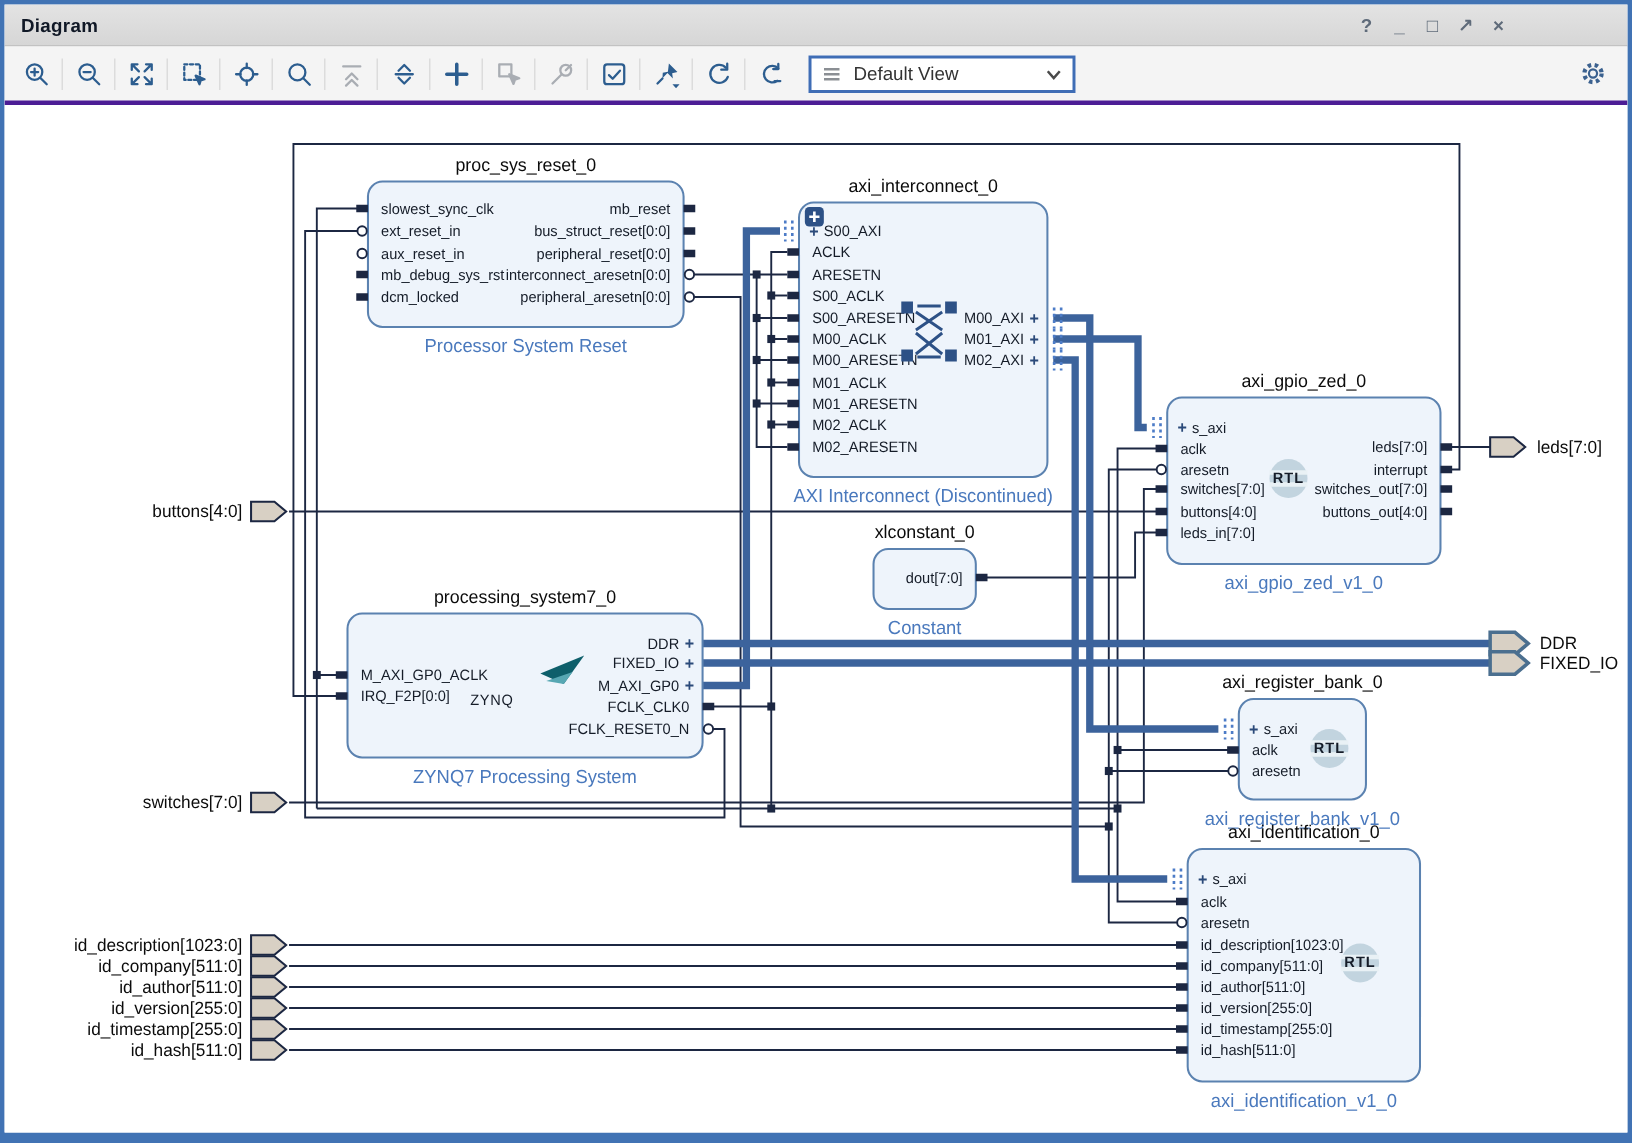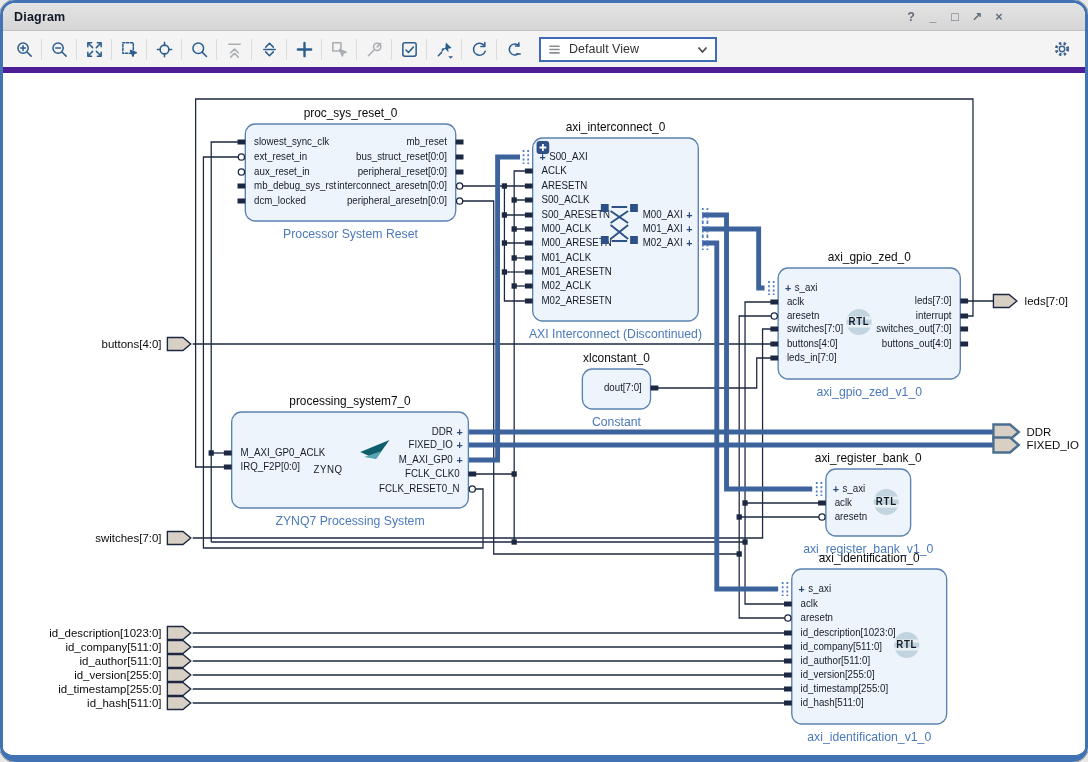--- a/index.html
+++ b/index.html
@@ -1,25 +1,25 @@
 <!DOCTYPE html>
 <html><head>
 <meta charset="utf-8">
 <style>
   html,body{margin:0;padding:0;background:#e9e9e9;font-family:"Liberation Sans","DejaVu Sans",sans-serif;}
   .win{box-sizing:border-box;position:relative;width:1088px;height:762px;margin:0 auto;
-       background:#fff;border:3px solid #4173b4;border-bottom-width:7px;border-radius:15px;
+       background:#fff;border:3px solid #4173b4;border-bottom-width:7px;border-radius:0;
        outline:1px solid #9aa0a6;overflow:hidden;}
   .titlebar{height:27px;background:linear-gradient(#e3e3e3,#d6d6d6);display:flex;align-items:center;
             border-bottom:1px solid #c2c2c2;}
   .title{font-size:12.5px;font-weight:bold;color:#101826;padding-left:11px;letter-spacing:.2px;}
   .wincontrols{margin-left:auto;display:flex;gap:6px;padding-right:78px;}
   .wbtn{width:16px;height:16px;display:flex;align-items:center;justify-content:center;
         color:#5f6b7a;font-size:12.5px;font-weight:bold;cursor:default;}
-  .toolbar{height:36px;background:#f4f4f4;border-bottom:6px solid #4c1d95;display:flex;align-items:center;padding-left:6px;}
+  .toolbar{height:36px;background:#f4f4f4;border-bottom:3px solid #4c1d95;display:flex;align-items:center;padding-left:6px;}
   .tslot{width:30px;height:26px;display:flex;align-items:center;justify-content:center;color:#2c5d8f;}
   .tslot.disabled{color:#a9adb3;}
   .tsep{width:1px;height:21px;background:#dcdcdc;margin:0 2px;}
   .tslot svg{width:19px;height:19px;fill:none;stroke:currentColor;stroke-width:1.6;stroke-linecap:round;stroke-linejoin:round;}
   .viewsel{margin-left:10px;height:25px;width:178px;border:2px solid #3f6db5;background:#fff;
            display:flex;align-items:center;font-size:12.5px;color:#333;padding:0 6px;box-sizing:border-box;}
   .viewsel .ham{color:#8b8f94;margin-right:7px;display:flex;}
   .viewsel .ham svg{width:15px;height:15px;stroke:currentColor;fill:none;}
   .viewsel .chev{margin-left:auto;color:#4a4a4a;display:flex;}
   .viewsel .chev svg{width:13px;height:13px;stroke:currentColor;stroke-width:1.7;fill:none;}

